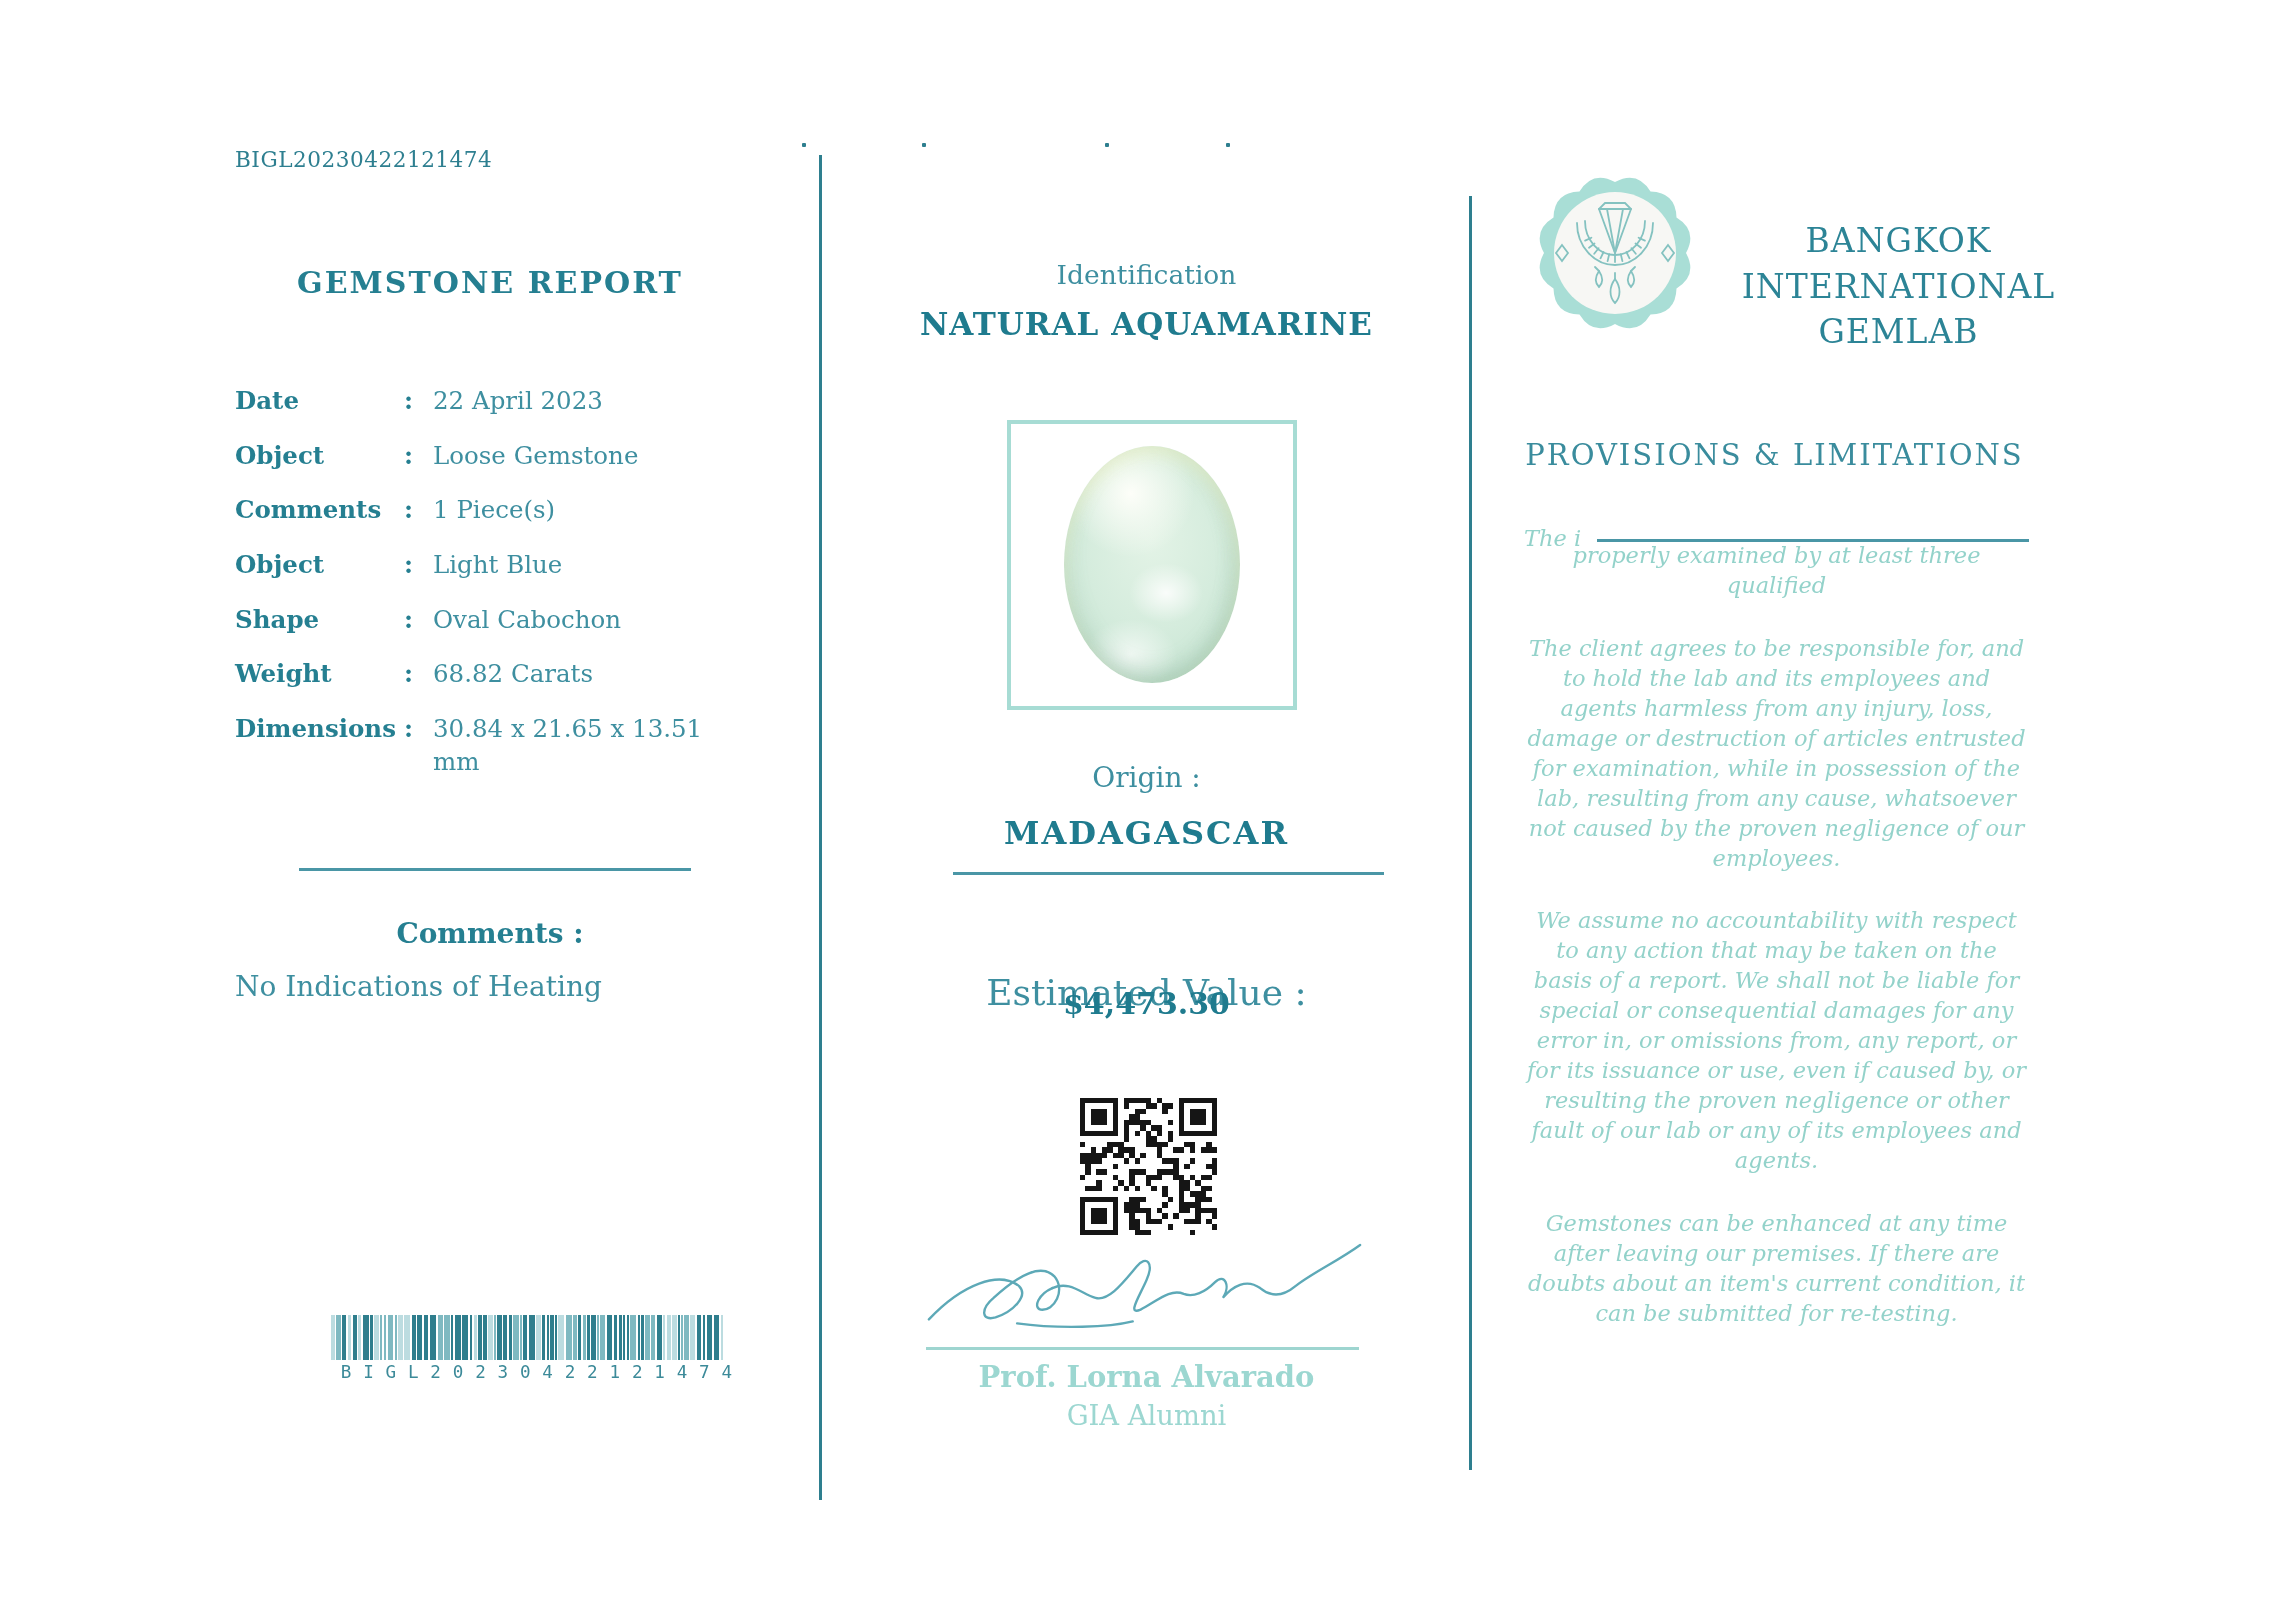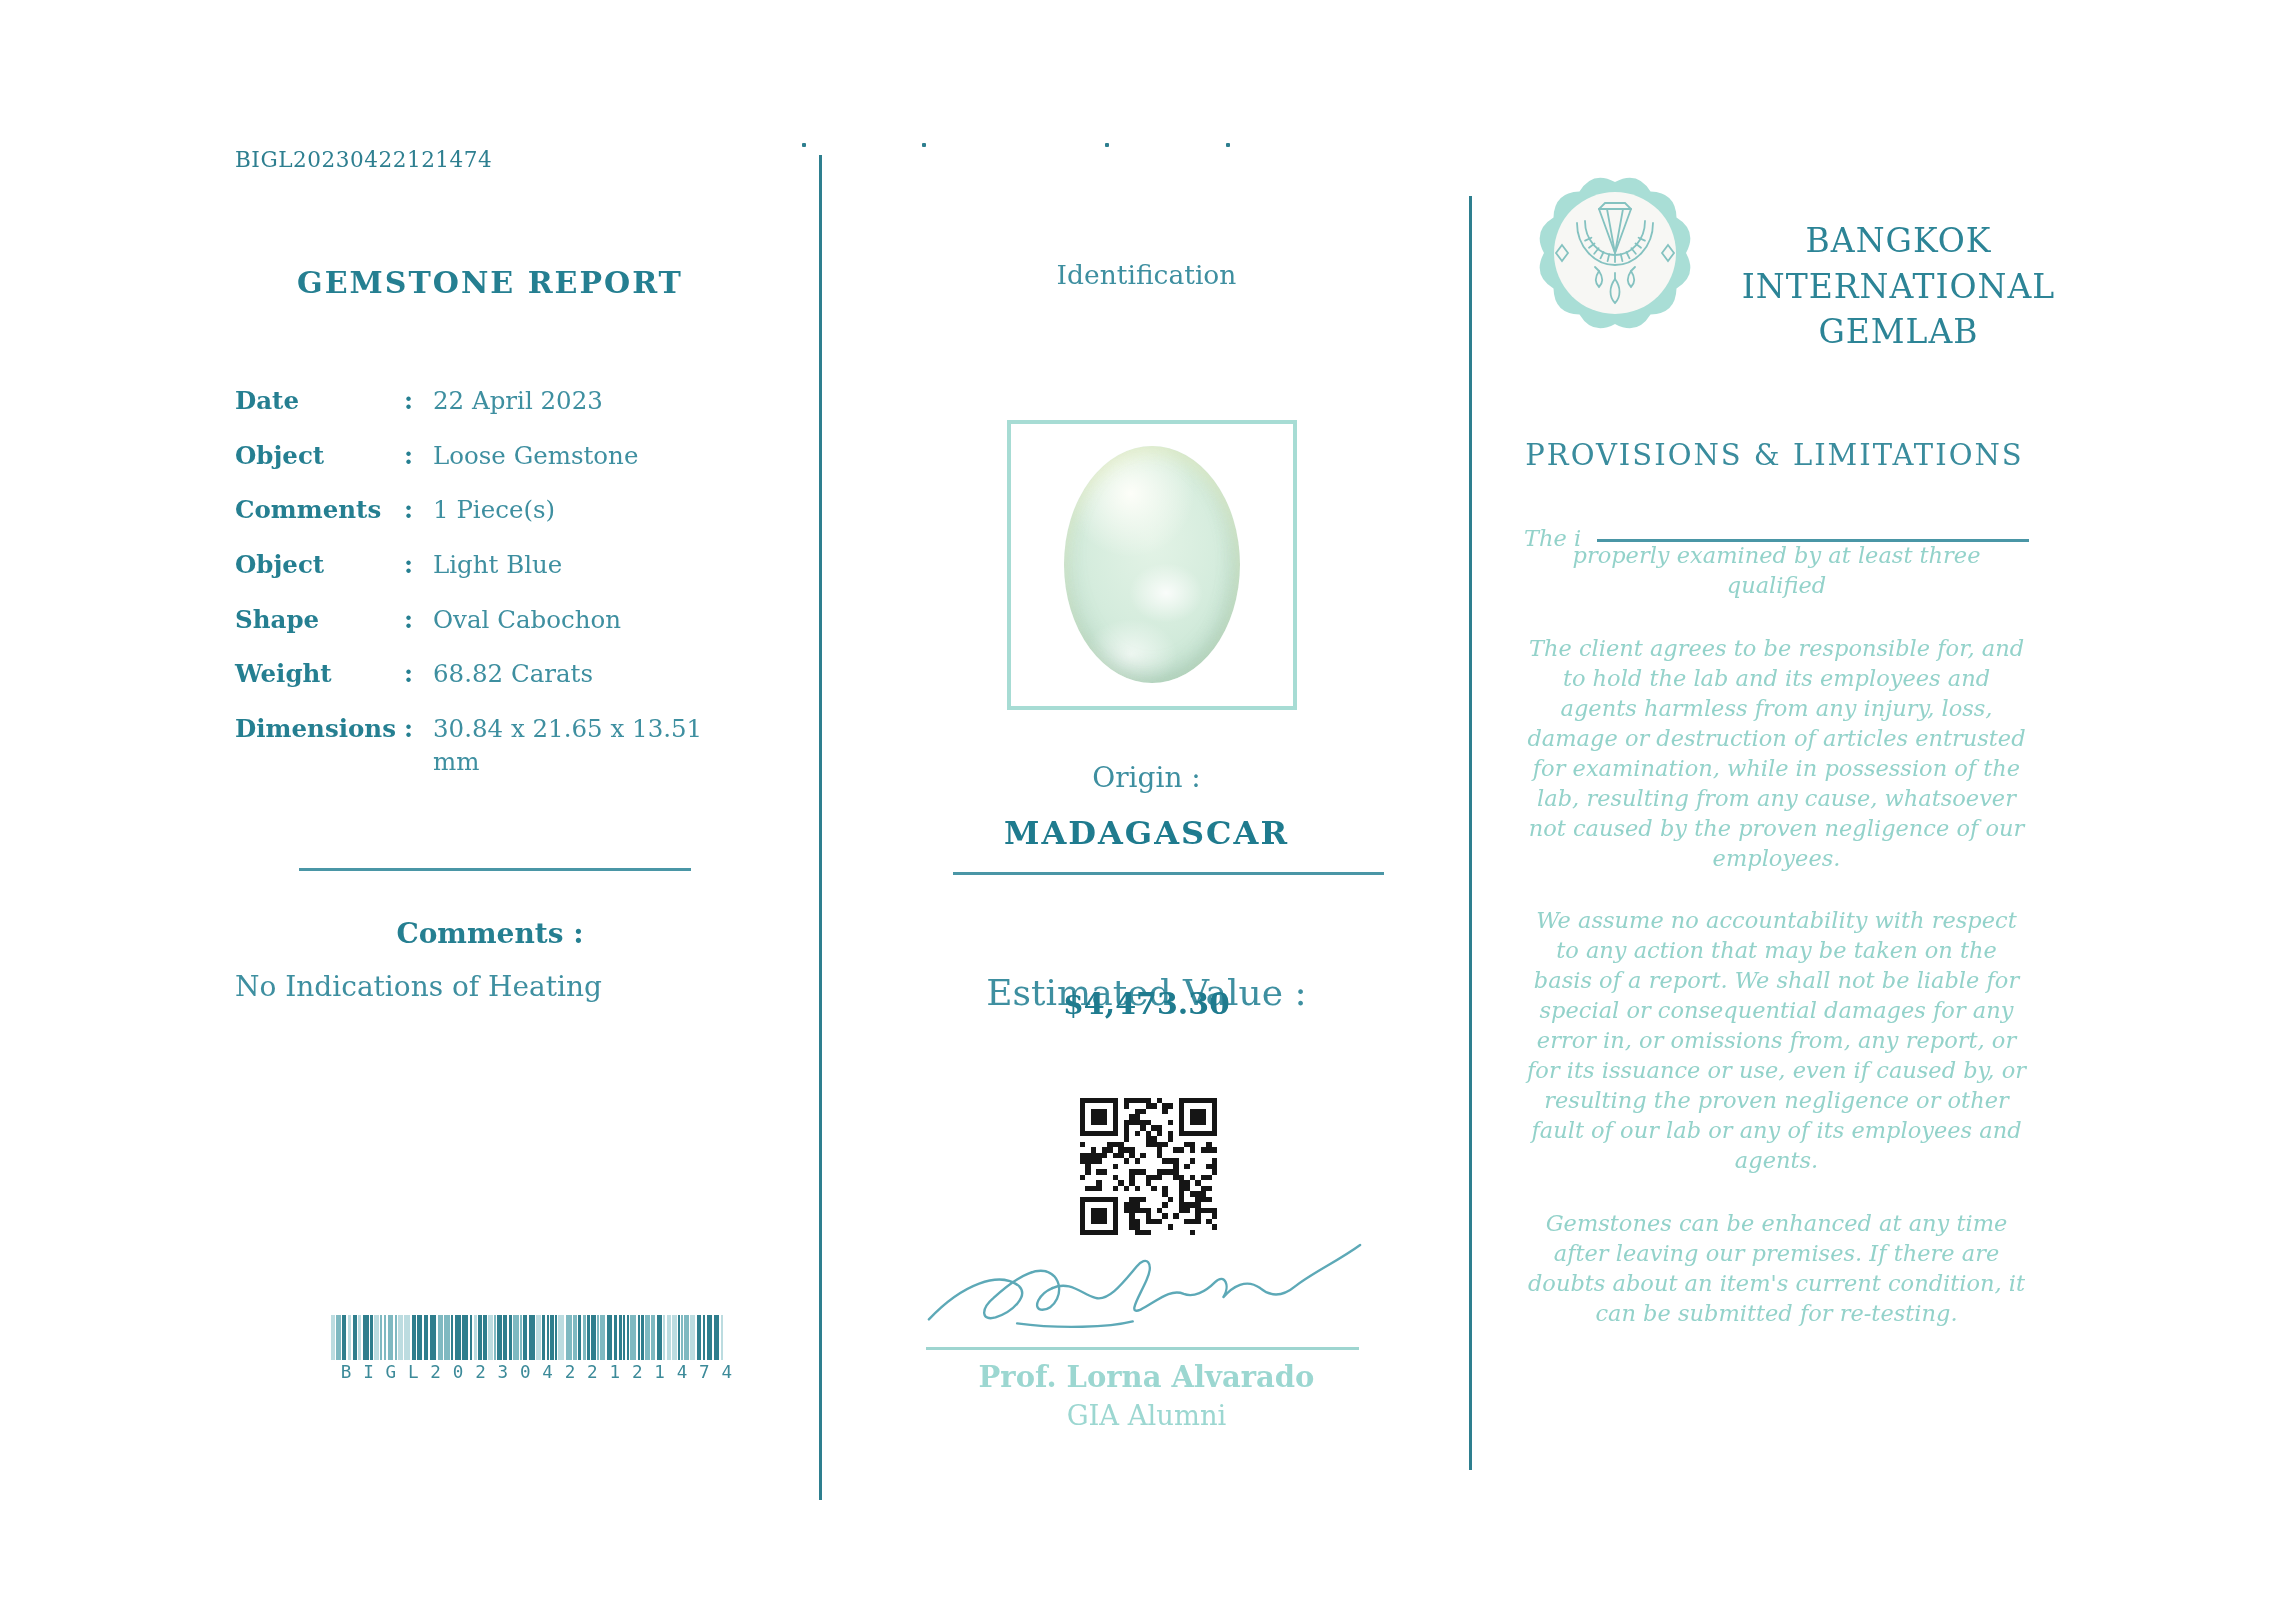--- a/index.html
+++ b/index.html
@@ -210,20 +210,21 @@
       <span class="b3" style="width: 4.9px; margin-right: 2px;"></span>
       <span class="b1" style="width: 3.9px; margin-right: 2px;"></span>
       <span class="b1" style="width: 2px; margin-right: 2px;"></span>
       <span class="b1" style="width: 4.9px; margin-right: 2px;"></span>
       <span class="b1" style="width: 4.9px; margin-right: 2px;"></span>
       <span class="b3" style="width: 2px; margin-right: 2px;"></span>
     </div>
   <div class="barcode-text">BIGL20230422121474</div>
 
   <div class="mid ident-head">Identification</div>
+  <div class="mid species">NATURAL AQUAMARINE</div>
 
   <div class="gem-frame">
     <div class="gem"></div>
   </div>
 
   <div class="mid origin-label">Origin :</div>
   <div class="mid origin-value">MADAGASCAR</div>
   <div class="mid-line"></div>
   <div class="mid value-label">Estimated Value :</div>
   <div class="mid value-amount">$4,473.30</div>

